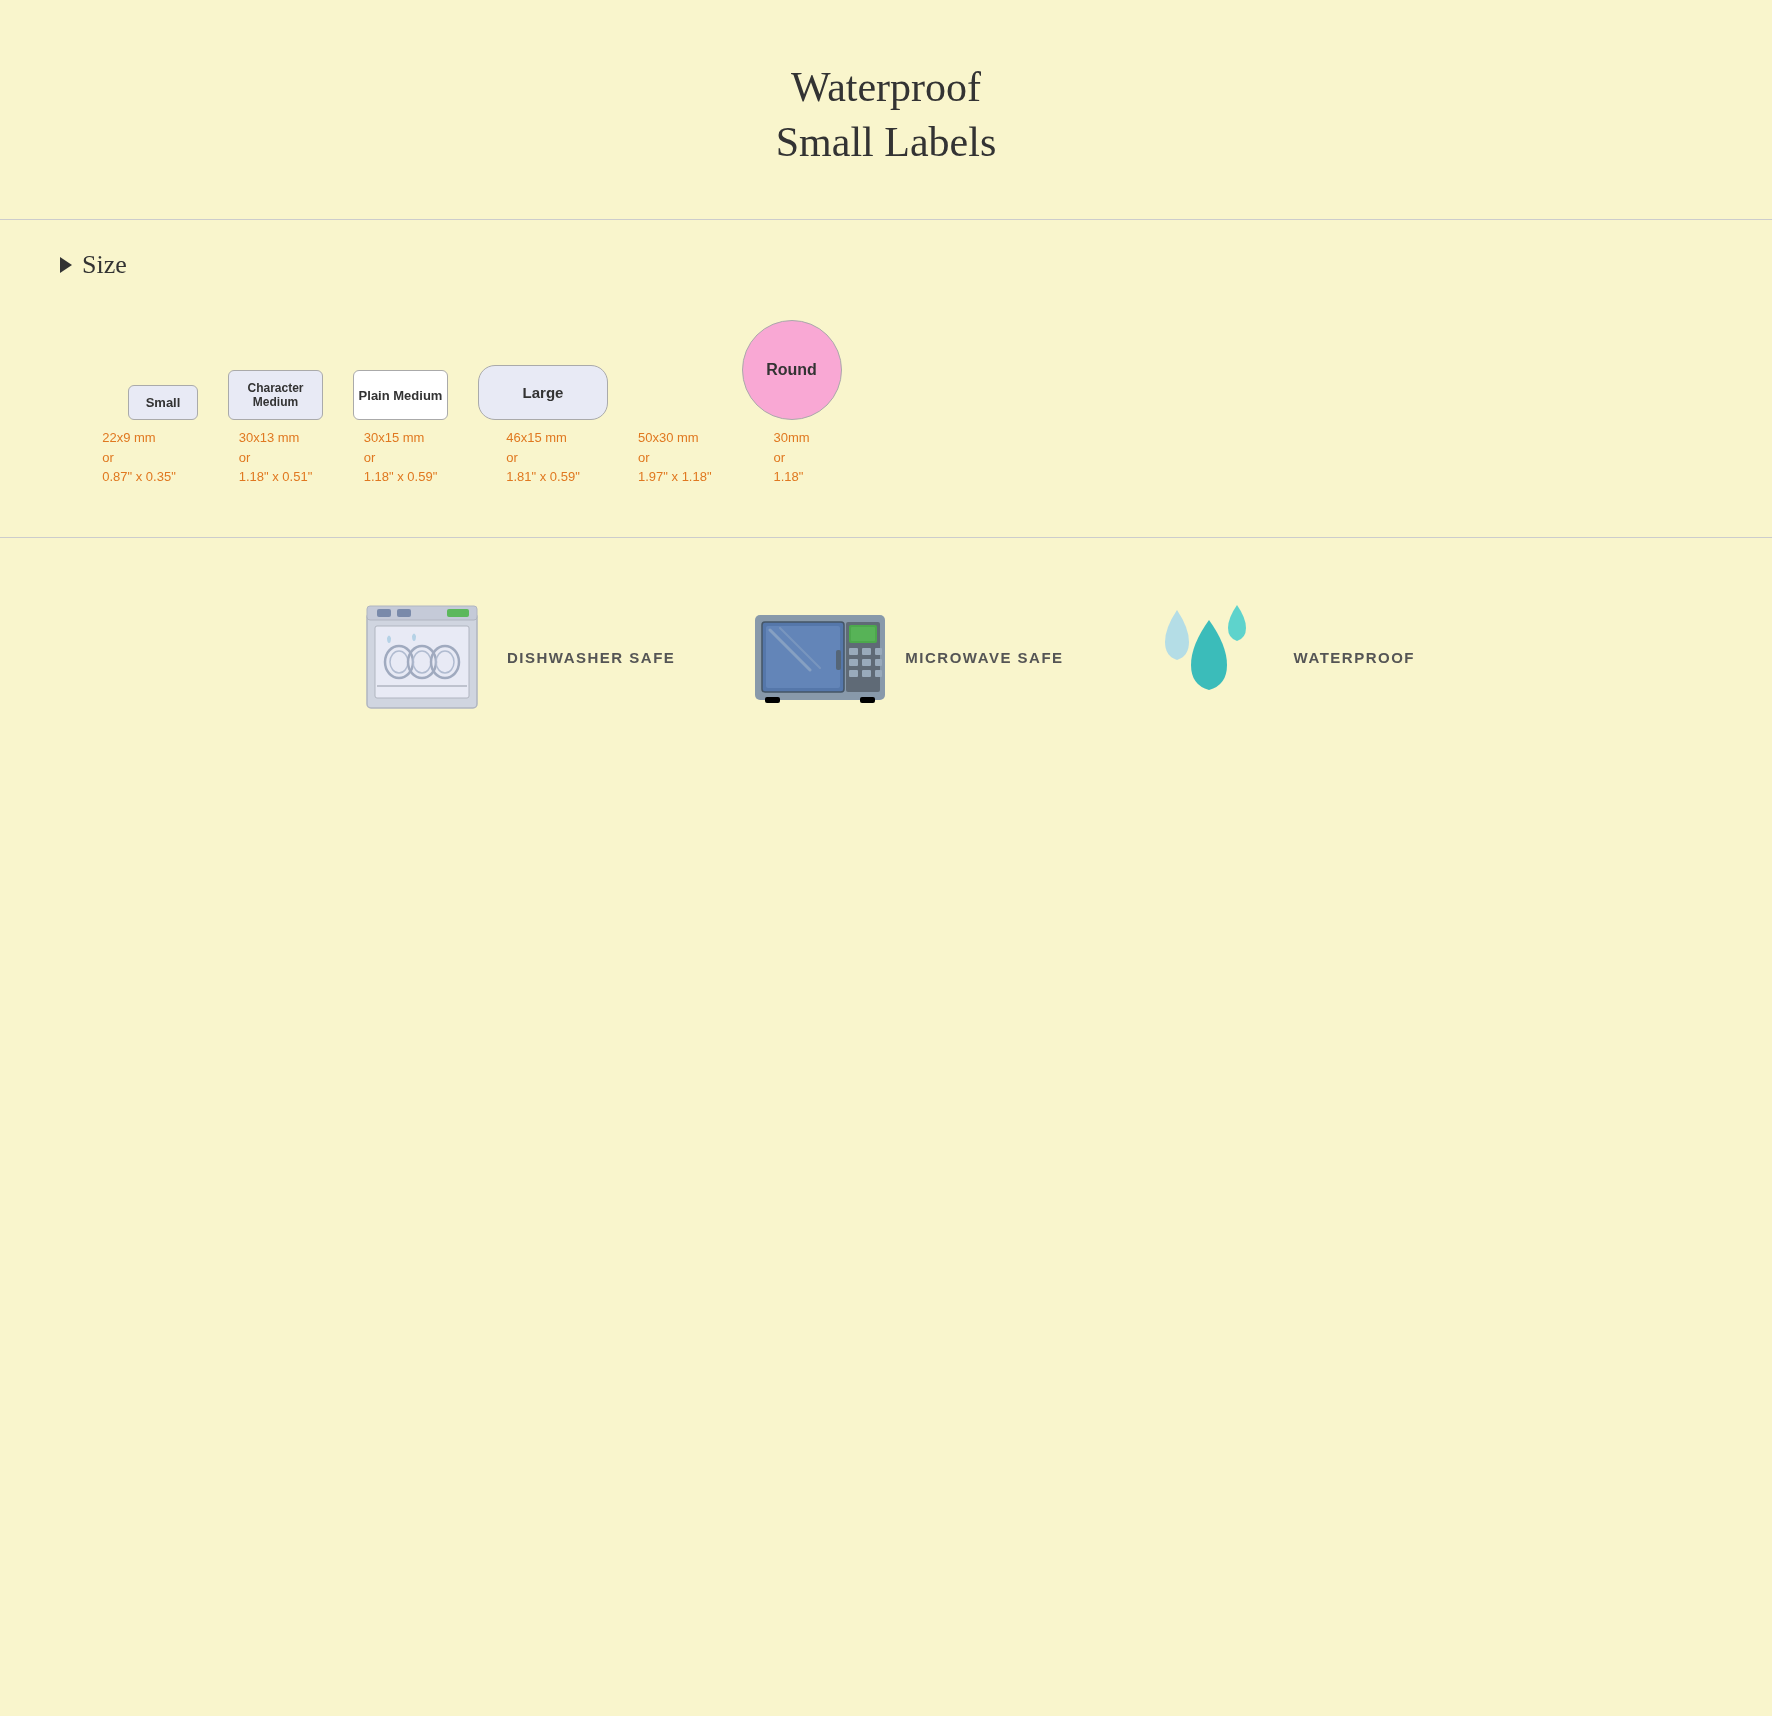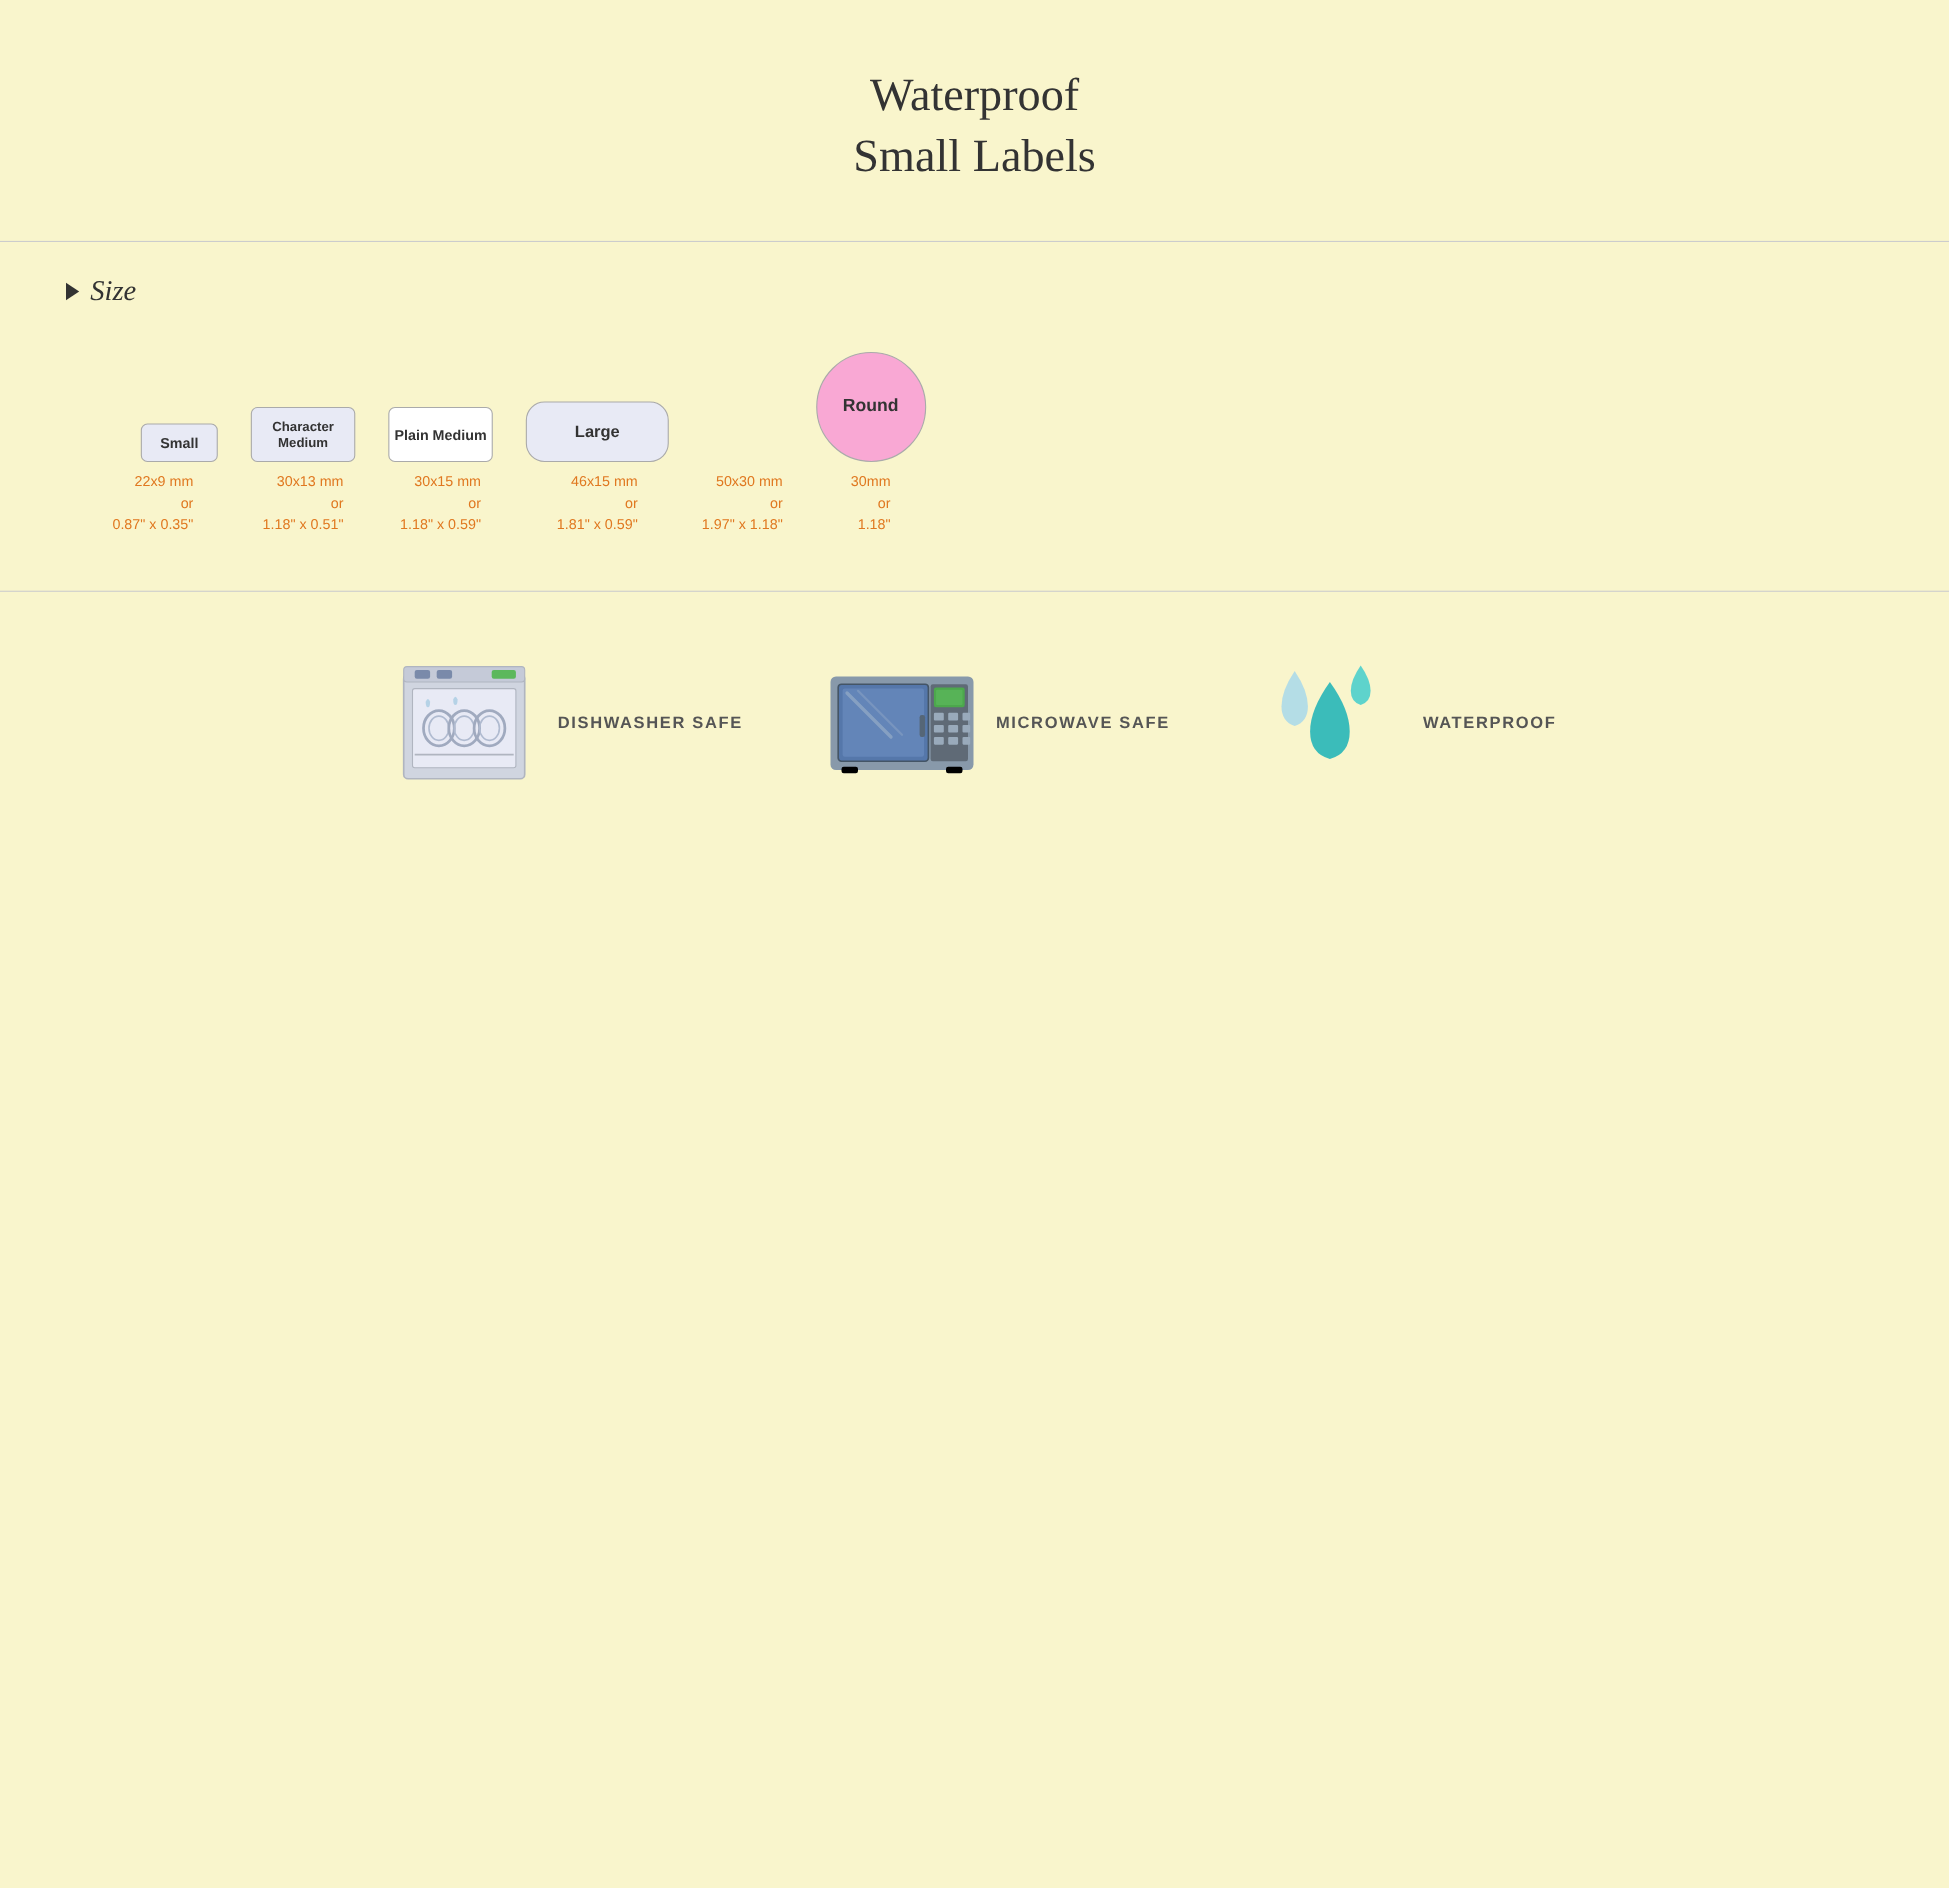--- a/index.html
+++ b/index.html
@@ -56,21 +56,20 @@
       border-top: 8px solid transparent;
       border-bottom: 8px solid transparent;
       border-left: 12px solid #333;
       display: inline-block;
     }
 
     .size-title {
       font-size: 26px;
       font-weight: 400;
       color: #333;
-      font-style: italic;
     }
 
     
     .size-options {
       display: flex;
       align-items: flex-end;
       gap: 30px;
       padding: 0 20px;
       flex-wrap: nowrap;
     }
@@ -138,21 +137,21 @@
       height: 100px;
       border-radius: 50%;
       background: #f9a8d4;
       font-size: 16px;
       font-weight: 700;
     }
 
     .size-dimensions {
       font-size: 13px;
       color: #e07820;
-      text-align: right;
+      text-align: left;
       line-height: 1.5;
       font-family: Arial, sans-serif;
     }
 
     
     .features-section {
       width: 100%;
       padding: 60px 20px 60px;
       display: flex;
       justify-content: center;

